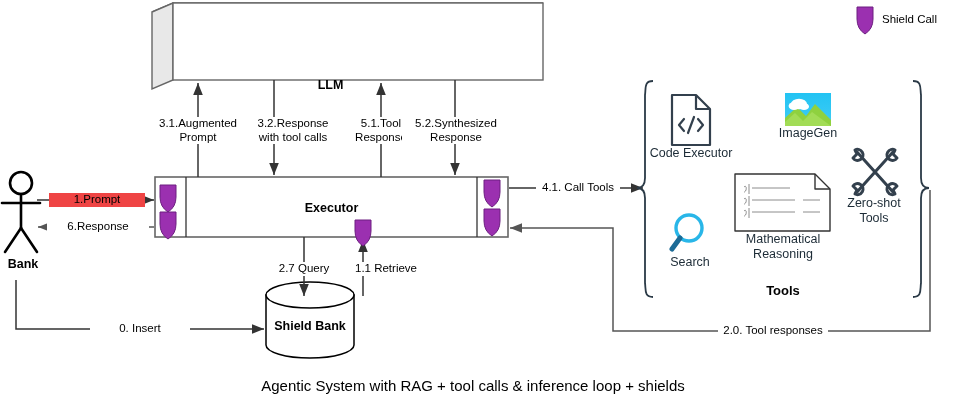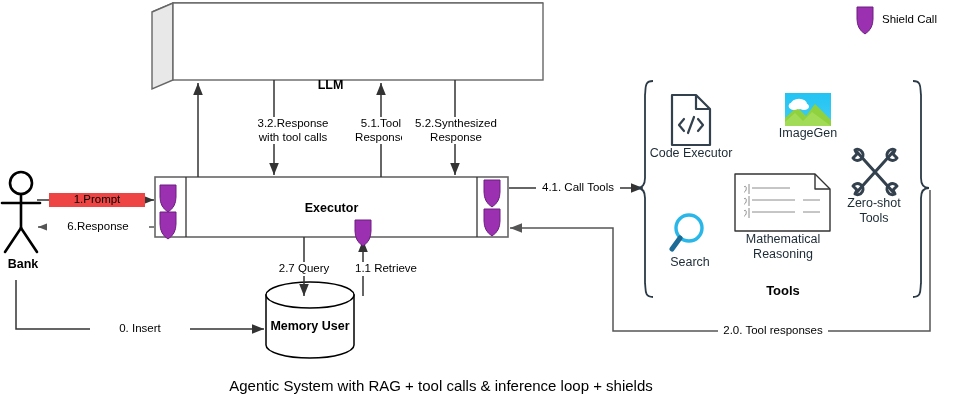--- a/index.html
+++ b/index.html
@@ -47,20 +47,21 @@
     color: #1c2b36;
     white-space: pre-line;
   }
   .caption {
     position: absolute;
     font-size: 15px;
     text-align: center;
     width: 882px;
     left: 0;
     color: #000;
+    padding-left: 32px;
   }
   .legendText {
     position: absolute;
     font-size: 11.5px;
     color: #000;
   }
 </style>
 </head>
 <body>
 
@@ -214,30 +215,32 @@
     <g>
       <path d="M355,220 L371,220 L371,231 Q371,241 363,246 Q355,241 355,231 Z" fill="#9B30B0" stroke="#6d1f80" stroke-width="1"></path>
     </g>
     <g>
       <path d="M857,7 L873,7 L873,19 Q873,29 865,34 Q857,29 857,19 Z" fill="#9B30B0" stroke="#6d1f80" stroke-width="1"></path>
     </g>
   </svg>
 
   <div class="nodeTitle" style="left:173px; top:46px; width:315px;margin-top:32px;">LLM</div>
   <div class="nodeTitle" style="left:186px; top:201px; width:291px;">Executor</div>
-  <div class="nodeTitle" style="left:266px; top:319px; width:88px;">Memory User</div>
+  <div class="nodeTitle" style="left:266px; top:319px; width:88px;">Shield Bank</div>
   <div class="nodeTitle" style="left:0px; top:257px; width:46px; font-size:12.5px;">Bank</div>
   <div class="nodeTitle" style="left:723px; top:283px; width:120px; font-size:13px;">Tools</div>
 
   <div class="lbl" style="left:49px; top:193px; width:96px; background:#ef4444;">1.Prompt</div>
   <div class="lbl" style="left:47px; top:220px; width:102px; background:#fff;">6.Response</div>
   <div class="lbl" style="left:90px; top:322px; width:100px; background:#fff;">0. Insert</div>
   <div class="lbl" style="left:262px; top:262px; width:84px; background:#fff;">2.7 Query</div>
   <div class="lbl" style="left:340px; top:262px; width:92px; background:#fff;">1.1 Retrieve</div>
 
+  <div class="lbl" style="left:142px; top:117px; width:112px; background:#fff;">3.1.Augmented
+Prompt</div>
   <div class="lbl" style="left:238px; top:117px; width:110px; background:#fff;">3.2.Response
 with tool calls</div>
   <div class="lbl" style="left:339px; top:117px; width:84px; background:#fff;">5.1.Tool
 Response</div>
   <div class="lbl" style="left:402px; top:117px; width:108px; background:#fff;">5.2.Synthesized
 Response</div>
 
   <div class="lbl" style="left:536px; top:181px; width:84px; background:#fff;">4.1. Call Tools</div>
   <div class="lbl" style="left:718px; top:324px; width:110px; background:#fff;">2.0. Tool responses</div>
 

